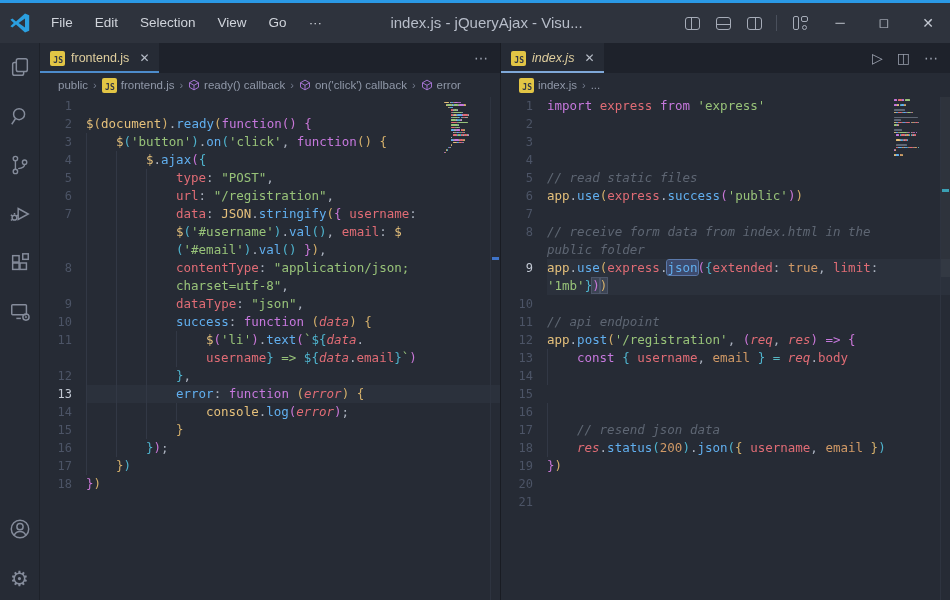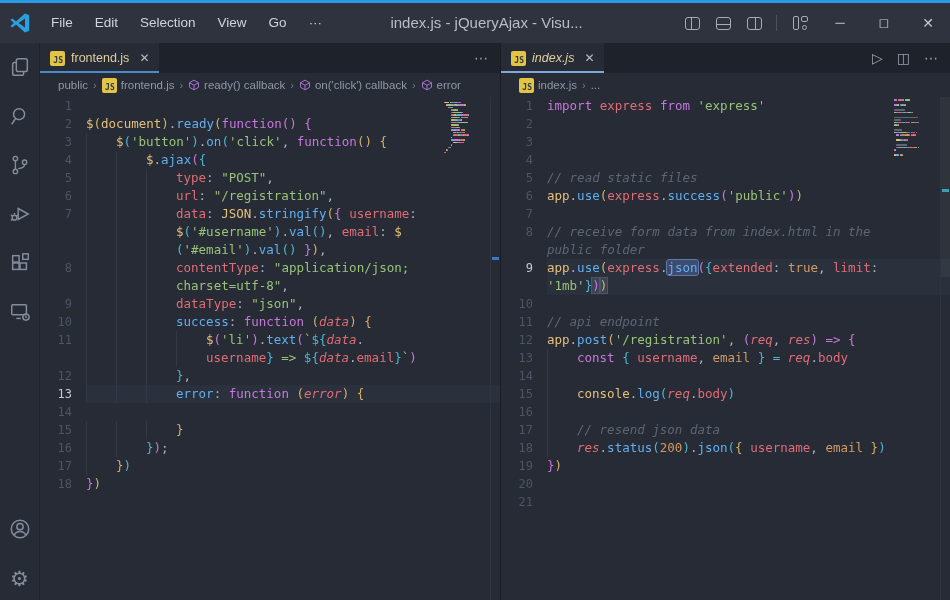--- a/index.html
+++ b/index.html
@@ -269,20 +269,21 @@
           <div class="row">
             <span class="ln">12</span>
             <span class="rowtext"><span class="ig"></span><span class="ig"></span><span class="ig"></span><span class="tk-b3">}</span><span class="tk-d">,</span></span>
           </div>
           <div class="row hl">
             <span class="ln">13</span>
             <span class="rowtext"><span class="ig"></span><span class="ig"></span><span class="ig"></span><span class="tk-b">error</span><span class="tk-d">: </span><span class="tk-p">function</span><span class="tk-d"> </span><span class="tk-b1">(</span><span class="tk-i">error</span><span class="tk-b1">)</span><span class="tk-d"> </span><span class="tk-b1">{</span></span>
           </div>
           <div class="row">
             <span class="ln">14</span>
+            <span class="rowtext"><span class="ig"></span><span class="ig"></span><span class="ig"></span><span class="ig"></span><span class="tk-y">console</span><span class="tk-d">.</span><span class="tk-b">log</span><span class="tk-b2">(</span><span class="tk-i">error</span><span class="tk-b2">)</span><span class="tk-d">;</span></span>
           </div>
           <div class="row">
             <span class="ln">15</span>
             <span class="rowtext"><span class="ig"></span><span class="ig"></span><span class="ig"></span><span class="tk-b1">}</span></span>
           </div>
           <div class="row">
             <span class="ln">16</span>
             <span class="rowtext"><span class="ig"></span><span class="ig"></span><span class="tk-b3">}</span><span class="tk-b2">)</span><span class="tk-d">;</span></span>
           </div>
           <div class="row">
@@ -554,21 +555,20 @@
           <div class="row">
             <span class="ln">13</span>
             <span class="rowtext"><span class="ig"></span><span class="tk-p">const</span><span class="tk-d"> </span><span class="tk-b3">{</span><span class="tk-d"> </span><span class="tk-r">username</span><span class="tk-d">, </span><span class="tk-o">email</span><span class="tk-d"> </span><span class="tk-b3">}</span><span class="tk-d"> </span><span class="tk-c">=</span><span class="tk-d"> </span><span class="tk-i">req</span><span class="tk-d">.</span><span class="tk-r">body</span></span>
           </div>
           <div class="row">
             <span class="ln">14</span>
             <span class="rowtext"><span class="ig"></span></span>
           </div>
           <div class="row">
             <span class="ln">15</span>
-            <span class="rowtext"><span class="ig"></span><span class="tk-y">console</span><span class="tk-d">.</span><span class="tk-b">log</span><span class="tk-b3">(</span><span class="tk-i">req</span><span class="tk-d">.</span><span class="tk-r">body</span><span class="tk-b3">)</span></span>
           </div>
           <div class="row">
             <span class="ln">16</span>
             <span class="rowtext"><span class="ig"></span></span>
           </div>
           <div class="row">
             <span class="ln">17</span>
             <span class="rowtext"><span class="ig"></span><span class="tk-m">// resend json data</span></span>
           </div>
           <div class="row">

